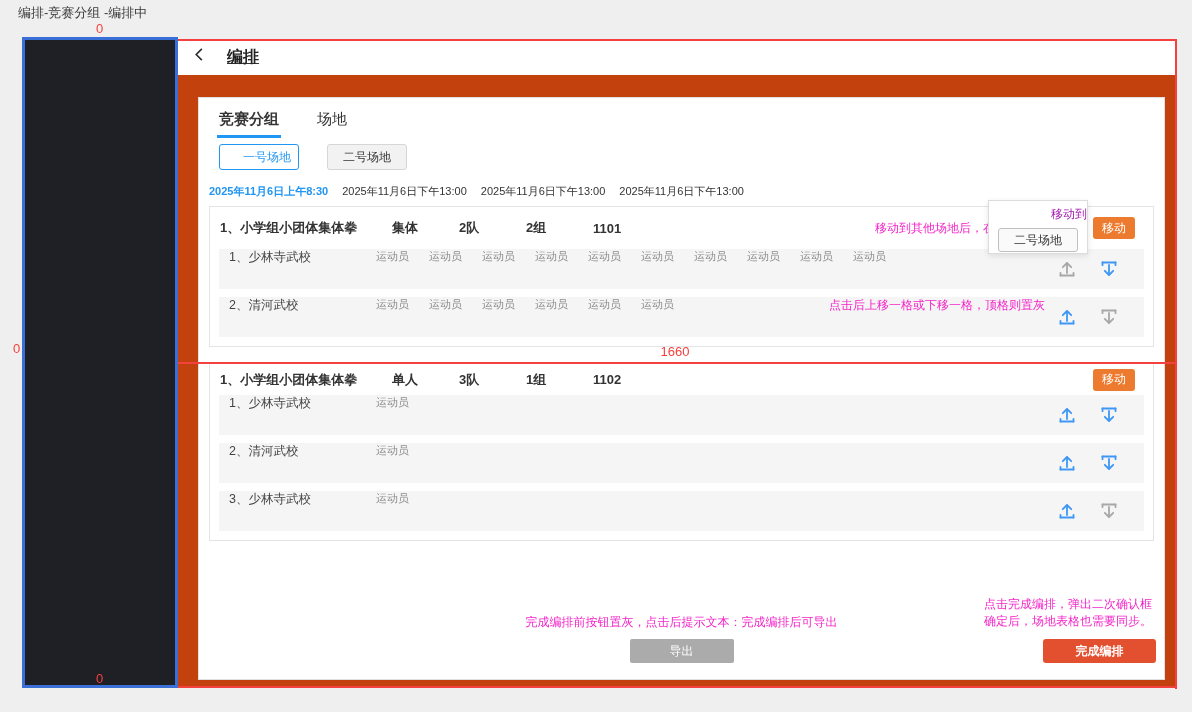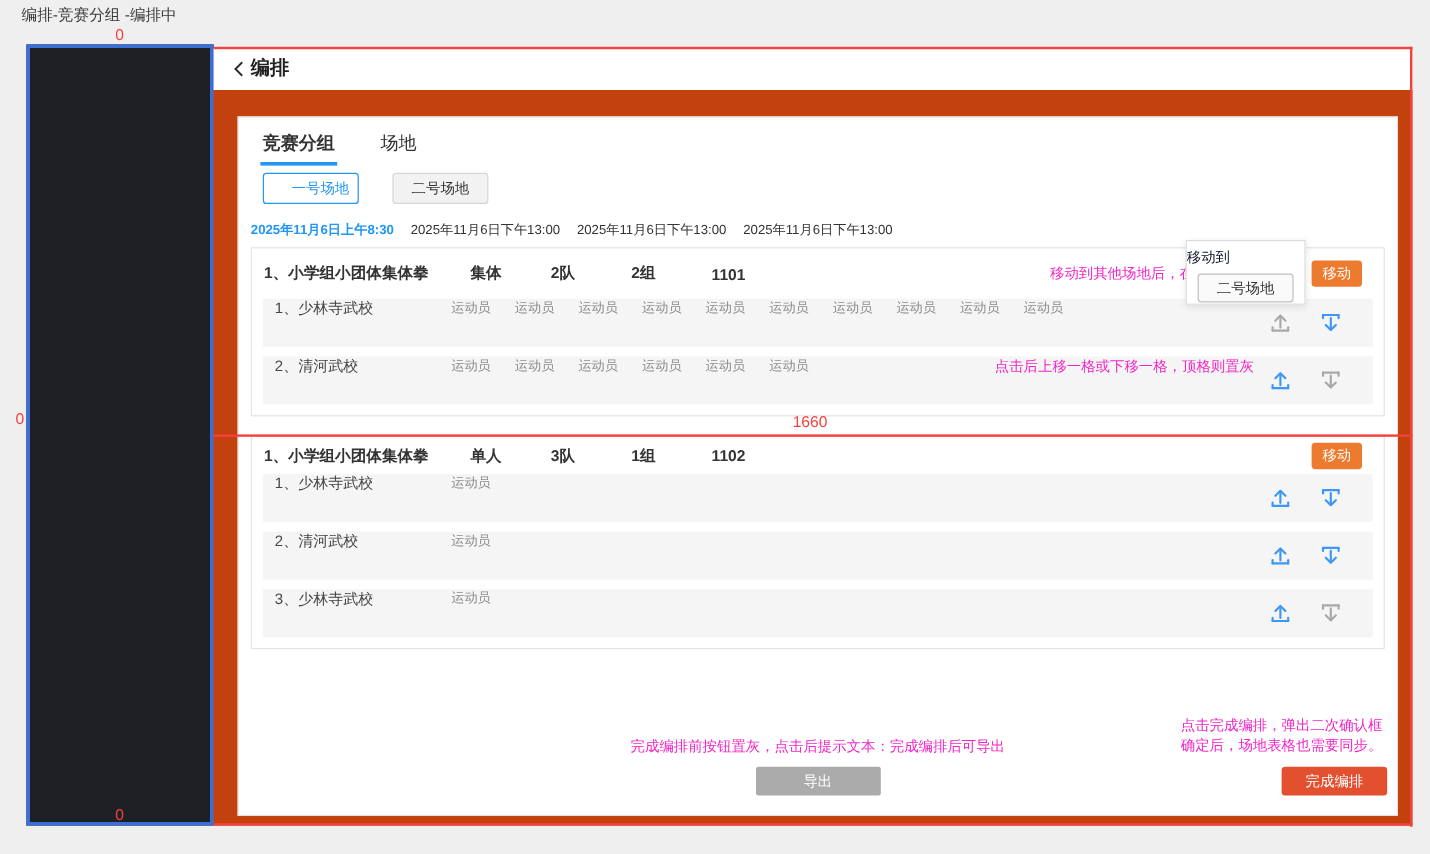--- a/index.html
+++ b/index.html
@@ -22,21 +22,21 @@
   #marker-bottom{left:96px;top:671px;}
   #measure-1660{left:625px;top:344px;width:100px;text-align:center;position:absolute;color:#F5413D;font-size:13px;z-index:4;}
 
   
   .sidebar{position:absolute;left:22px;top:37px;width:150px;height:645px;
     background:#1F2026;border:3px solid #3A6FD8;}
 
   
   .main-band{position:absolute;left:178px;top:40px;width:999px;height:35px;background:#fff;
     display:flex;align-items:center;padding-left:14px;box-sizing:border-box;}
-  .back-btn{display:flex;align-items:center;gap:2px;cursor:pointer;}
+  .back-btn{display:flex;align-items:flex-start;gap:20px;cursor:pointer;text-decoration:underline;}
   .heading{font-size:16px;font-weight:bold;color:#222;}
   .content{position:absolute;left:178px;top:75px;width:999px;height:613px;background:#c2410c;}
   .card{position:absolute;left:20px;top:22px;width:967px;height:583px;background:#fff;
     border:1px solid #E0E0E0;box-sizing:border-box;}
 
   
   .tabs{position:absolute;left:20px;top:12px;display:flex;gap:38px;}
   .tab{font-size:15px;color:#333;padding-bottom:9px;position:relative;cursor:pointer;}
   .tab.active{font-weight:bold;}
   .tab.active::after{content:"";position:absolute;left:-2px;right:-2px;bottom:0;height:3px;background:#2196F3;}
@@ -77,27 +77,27 @@
   .r-icons{flex:none;display:flex;gap:22px;margin-right:25px;align-items:center;}
   .icon-btn{width:20px;height:20px;cursor:pointer;display:block;}
   .ic-blue{color:#3E97F5;}
   .ic-gray{color:#A8A8A8;}
 
   
   .export-note{position:absolute;left:0;width:100%;top:516px;text-align:center;font-size:12px;color:#F424C8;}
   .export-btn{position:absolute;left:50%;transform:translateX(-50%);top:541px;width:104px;height:24px;
     background:#ABABAB;color:#fff;border:none;border-radius:2px;font-size:12px;cursor:pointer;}
   .finish-notes{position:absolute;right:12px;top:498px;font-size:12px;color:#F424C8;text-align:center;line-height:17px;}
-  .finish-btn{position:absolute;right:8px;top:541px;width:88px;height:24px;background:#E2502F;
-    color:#fff;border:none;border-radius:3px;font-size:12px;font-weight:normal;cursor:pointer;}
+  .finish-btn{position:absolute;right:8px;top:541px;width:113px;height:24px;background:#E2502F;
+    color:#fff;border:none;border-radius:3px;font-size:12px;font-weight:bold;cursor:pointer;}
 
   
   .popup{position:absolute;left:988px;top:200px;width:100px;height:54px;background:#fff;
     border:1px solid #DCDCDC;box-shadow:0 2px 6px rgba(0,0,0,0.10);z-index:6;box-sizing:border-box;}
-  .popup-title{font-size:12px;color:#0f172a;text-align:left;margin-top:5px;}
+  .popup-title{font-size:12px;color:#a21caf;text-align:right;margin-top:5px;}
   .popup-option{display:block;margin:5px auto 0;width:80px;height:24px;background:#FAFAFA;
     border:1px solid #BFBFBF;border-radius:3px;font-size:12px;color:#333;cursor:pointer;}
 </style>
 </head>
 <body>
 
 <div class="page-label">编排-竞赛分组 -编排中</div>
 
 <div class="sidebar"></div>
 

